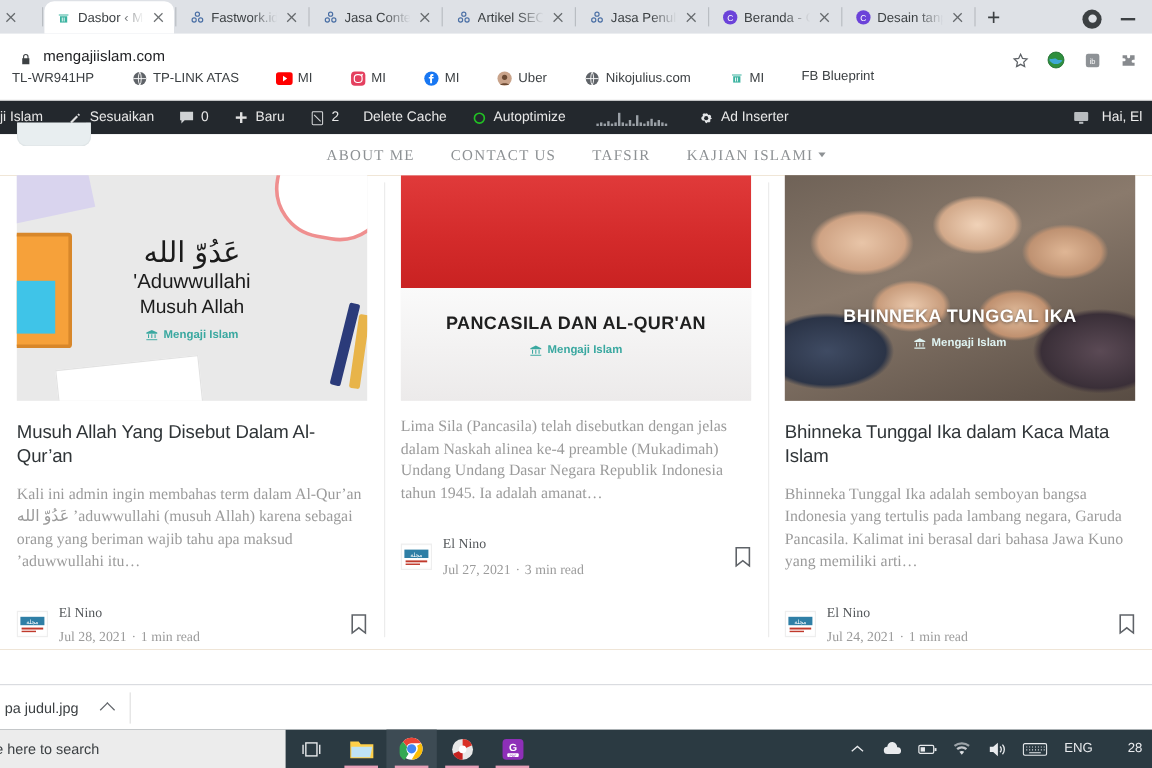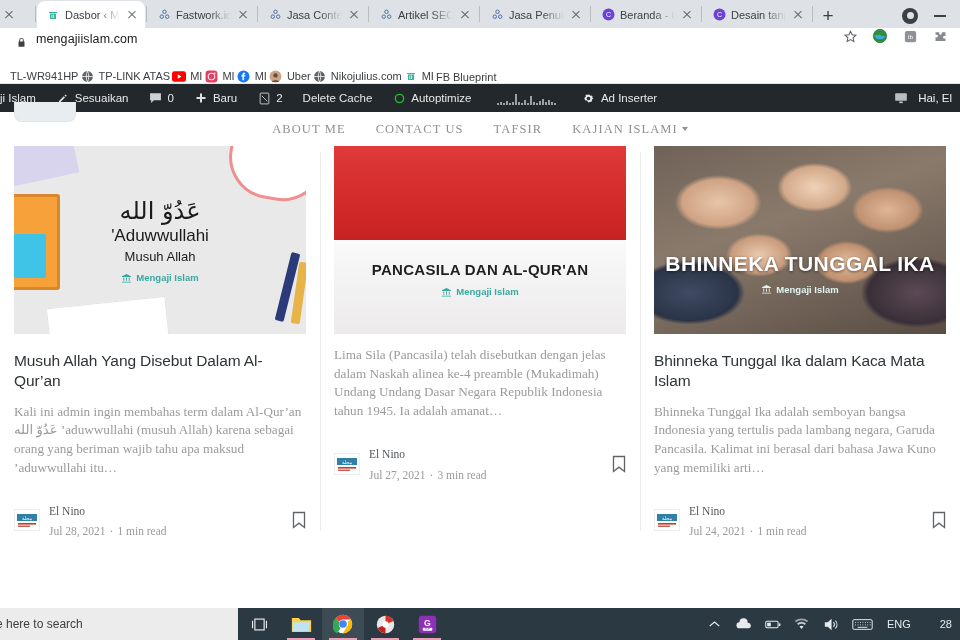--- a/index.html
+++ b/index.html
@@ -87,43 +87,43 @@
   .profile-dot::after {
     content:''; position:absolute; left:4.5px; top:3.5px;
     width:7px; height:7px; border-radius:50%; background:#dee1e6;
   }
   .win-min { width: 12px; height: 1.5px; background: #3c4043; }
 
   .toolbar {
     height: 30px;
     background: #fff;
     display: flex;
-    align-items: flex-start;
+    align-items: flex-end;
     padding: 0 8px;
     gap: 6px;
   }
   .omnibox {
     flex: 1 1 auto;
     height: 22px;
     display: flex;
     align-items: center;
     gap: 9px;
     padding-left: 8px;
   }
   .lock-icon { width: 11px; height: 11px; flex: 0 0 11px; }
   .url-text { font-size: 12.5px; color: #202124; letter-spacing: .1px; }
   .tb-icons { display: flex; align-items: center; gap: 14px; padding-right: 4px; }
   .tb-icon { width: 16px; height: 16px; display:flex; align-items:center; justify-content:center; }
 
   .bookmarks {
     height: 26px;
     background: #fff;
     display: flex;
-    align-items: flex-end;
-    gap: 2px;
+    align-items: flex-start;
+    gap: 31px;
     padding: 0 6px;
     font-size: 11px;
     color: #3c4043;
     white-space: nowrap;
     overflow: hidden;
     border-bottom: 1px solid #e6e6e6;
   }
   .bm { display: flex; align-items: center; gap: 4px; flex: 0 0 auto; }
   .bm-ico { width: 14px; height: 14px; flex: 0 0 14px; display:flex;align-items:center;justify-content:center; }
 
@@ -235,21 +235,21 @@
   .meta-sub { font-size: 11.5px; color: #9b9b9b; }
   .bookmark-btn {
     margin-left: auto;
     width: 14px; height: 18px;
   }
 
   
   .img1 { background:#e9e9e9; }
   .img1 .ar { font-size: 24px; color:#1b1b1b; font-family:"DejaVu Sans",sans-serif; }
   .img1 .l1 { font-size: 17px; color:#1b1b1b; margin-top:1px; }
-  .img1 .l2 { font-size: 13px; color:#1b1b1b; margin-top:3px; }
+  .img1 .l2 { font-size: 16px; color:#1b1b1b; margin-top:3px; }
   .brand {
     display:flex; align-items:center; justify-content:center; gap:4px;
     font-size:9.5px; color:#3aa8a0; font-weight:bold; margin-top:8px;
   }
   .brand.white { color:#dff3f1; }
   .bank-ico {
     width:11px;height:10px;flex:0 0 11px;
   }
   .img-stack { text-align:center; z-index:2; position:relative; }
 
@@ -267,21 +267,21 @@
       radial-gradient(ellipse 60px 38px at 22% 30%, #e8c5a8 0%, #cfa384 60%, transparent 72%),
       radial-gradient(ellipse 52px 34px at 55% 22%, #f0d2b8 0%, #d2a98a 60%, transparent 72%),
       radial-gradient(ellipse 50px 32px at 80% 34%, #dfb695 0%, #bf9272 60%, transparent 72%),
       radial-gradient(ellipse 46px 30px at 36% 58%, #eac9ad 0%, #c89c7c 60%, transparent 72%),
       radial-gradient(ellipse 44px 30px at 66% 62%, #e3bf9f 0%, #c09170 60%, transparent 72%),
       radial-gradient(ellipse 70px 40px at 12% 78%, #3f4b63 0%, #2b3447 70%, transparent 80%),
       radial-gradient(ellipse 70px 44px at 90% 78%, #5b4a55 0%, #3a2f38 70%, transparent 80%),
       linear-gradient(160deg,#6f6257 0%,#8a7a6c 40%,#584c43 100%);
   }
   .img3 .cap {
-    font-size: 21px; font-weight: bold; color:#fff; letter-spacing:.4px;
+    font-size: 15px; font-weight: bold; color:#fff; letter-spacing:.4px;
     text-shadow: 0 1px 3px rgba(0,0,0,.55);
   }
 
   
   .downloadbar {
     position:absolute; left:0; right:0; bottom: 32px;
     height: 38px;
     background:#fff;
     border-top: 1px solid #dadce0;
     display:flex; align-items:center;
@@ -794,20 +794,27 @@
             <svg width="14" height="18" viewBox="0 0 14 18" fill="none" stroke="#5f6368" stroke-width="1.3">
                 <path d="M1.5 1.5h11v15l-5.5-4.3-5.5 4.3z"></path>
               </svg>
           </span>
         </div>
       </div>
 
     </div>
   </div>
 
+  <div class="downloadbar">
+    <div class="dl-chip">
+      <span>pa judul.jpg</span>
+      <span class="chev-up"></span>
+    </div>
+    <div class="dl-sep"></div>
+  </div>
 
   <div class="taskbar">
     <div class="search-pill">
       <span style="margin-left:-4px;">e here to search</span>
     </div>
     <div class="tb-apps">
       <div class="tb-app">
         <svg width="17" height="15" viewBox="0 0 22 18" fill="none" stroke="#e8eaed" stroke-width="1.5">
             <rect x="5" y="2" width="12" height="14"></rect>
             <path d="M2 4v10M20 4v10"></path>

